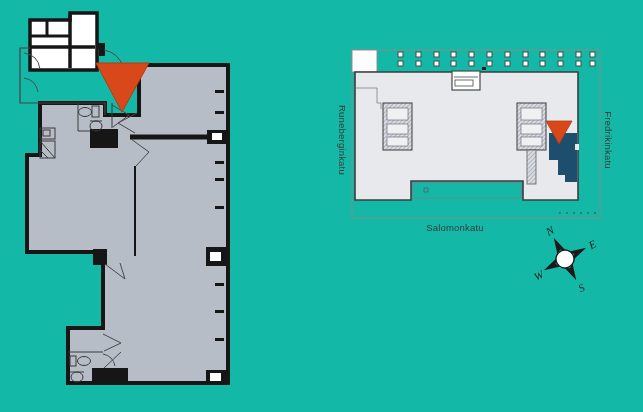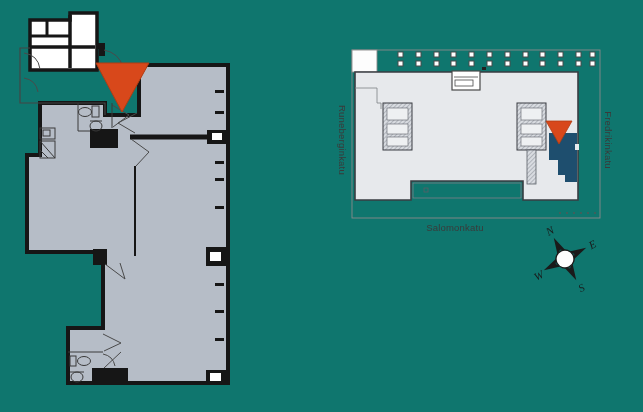--- a/index.html
+++ b/index.html
@@ -1,16 +1,16 @@
 <!DOCTYPE html>
 <html><head>
 <meta charset="utf-8">
 <style>
   html,body{margin:0;padding:0;background:#fcfcfc;}
-  .stage{position:relative;width:643px;height:412px;background:#0f766e;overflow:hidden;
+  .stage{position:relative;width:643px;height:412px;background:#14b8a6;overflow:hidden;
          font-family:"Liberation Sans", sans-serif;}
   svg{display:block;}
   text{font-family:"Liberation Sans", sans-serif;}
   .street-label{font-size:9.5px;fill:#3a3a3a;letter-spacing:.2px;}
   .compass-letter{font-family:"Liberation Serif", serif;font-style:italic;font-size:11px;fill:#1a1a1a;}
   .thinline{stroke:#4a4a4a;stroke-width:1;fill:none;}
   .fixture{stroke:#3a3a3a;stroke-width:1;fill:none;}
 </style>
 </head>
 <body>

